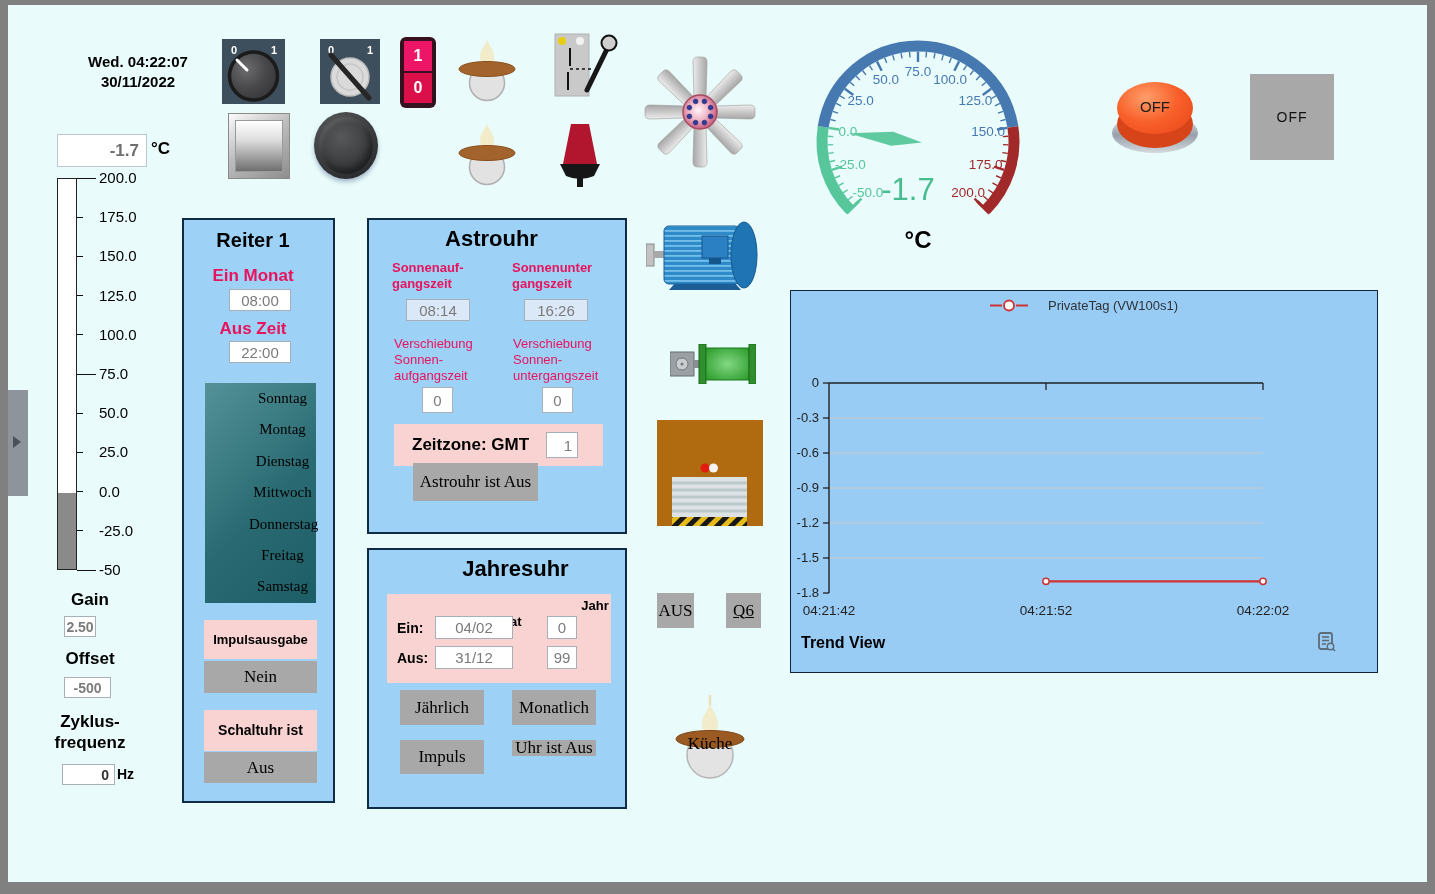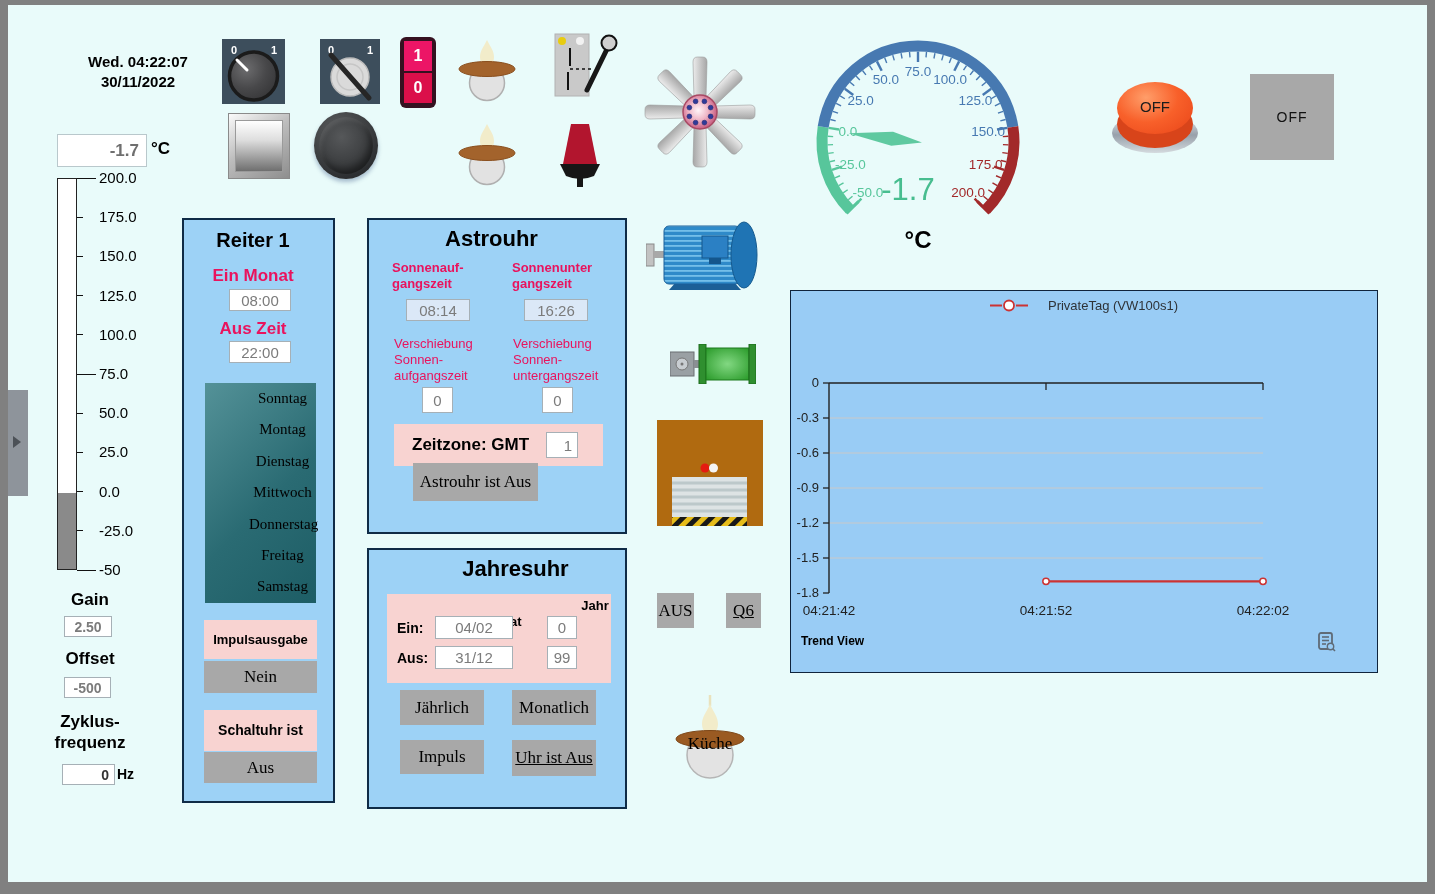--- a/index.html
+++ b/index.html
@@ -70,21 +70,21 @@
   .day { height:31.4px; line-height:31.4px; text-align:center; font-family:"Liberation Serif", serif; font-size:15px; color:#000;margin-left:44px; }
 
   
   .dev-btn { background:#a8a8a8; color:#000; font-family:"Liberation Serif", serif; font-size:17px; display:flex; align-items:center; justify-content:center; }
   .kueche-lbl { position:absolute; left:0; right:0; top:42px; text-align:center; font-family:"Liberation Serif", serif; font-size:17px; color:#000; }
 
   
   .trend { left:790px; top:290px; width:588px; height:383px; background:#99ccf5; border:1px solid #10243c; }
   .trend-legend { position:absolute; left:0; right:0; top:7px; display:flex; justify-content:center; align-items:center; gap:20px;
                   font-size:13px; color:#2e3338; }
-  .trend-title { position:absolute; left:10px; top:343px; font-size:12px; font-weight:bold; color:#000; }
+  .trend-title { position:absolute; left:10px; top:343px; font-size:16px; font-weight:bold; color:#000; }
   #trend-svg { position:absolute; inset:0; }
   .report-icon { position:absolute; left:524px; top:340px; }
 </style>
 </head>
 <body>
 
 <div class="abs clock">
   <div>Wed. 04:22:07</div>
   <div>30/11/2022</div>
 </div>
@@ -120,21 +120,21 @@
       <div class="bm-tick major" style="top: 391.5px;"></div>
       <div class="bm-label" style="top: 383px;">-50</div>
     </div>
 </div>
 
 <div class="abs side-tab">
   <div class="arr"></div>
 </div>
 
 <div class="abs fld-label" style="left:40px;top:590px;width:100px;">Gain</div>
-<div class="abs inp bold" style="left:64px;top:616px;width:48px;height:21px;">2.50</div>
+<div class="abs inp bold" style="left:64px;top:616px;width:32px;height:21px;">2.50</div>
 
 <div class="abs fld-label" style="left:40px;top:649px;width:100px;">Offset</div>
 <div class="abs inp bold" style="left:64px;top:677px;width:47px;height:21px;">-500</div>
 
 <div class="abs fld-label preline" style="left:30px;top:711px;width:120px;line-height:21px;">Zyklus-
 frequenz</div>
 <div class="abs inp bold right" style="left:62px;top:764px;width:53px;height:21px;color:#333;">0</div>
 <div class="abs hz">Hz</div>
 
 <svg class="abs rotary-a" width="63" height="65">
@@ -370,21 +370,21 @@
     <span class="abs" style="left:10px;top:26px;font-size:14px;font-weight:bold;">Ein:</span>
     <div class="abs inp" style="left:48px;top:22px;width:78px;height:23px;">04/02</div>
     <div class="abs inp" style="left:160px;top:22px;width:30px;height:23px;">0</div>
     <span class="abs" style="left:10px;top:56px;font-size:14px;font-weight:bold;">Aus:</span>
     <div class="abs inp" style="left:48px;top:52px;width:78px;height:23px;">31/12</div>
     <div class="abs inp" style="left:160px;top:52px;width:30px;height:23px;">99</div>
   </div>
   <div class="abs gray-btn" style="left:31px;top:140px;width:84px;height:35px;">Jährlich</div>
   <div class="abs gray-btn" style="left:143px;top:140px;width:84px;height:35px;">Monatlich</div>
   <div class="abs gray-btn" style="left:31px;top:190px;width:84px;height:34px;">Impuls</div>
-  <div class="abs gray-btn" style="left:143px;top:190px;width:84px;height:36px;text-decoration:underline;">Uhr ist Aus</div>
+  <div class="abs gray-btn" style="left:143px;top:190px;width:84px;height:16px;">Uhr ist Aus</div>
 </div>
 
 <svg class="abs" style="left:646px;top:220px;" width="116" height="74">
   <defs>
     <pattern id="mstr" width="116" height="5" patternUnits="userSpaceOnUse">
       <rect width="116" height="5" fill="#2f8ac9"></rect>
         <rect y="0" width="116" height="1.8" fill="#74bfe9"></rect>
     </pattern>
   </defs>
   <rect x="0" y="24" width="8" height="22" fill="#c2c2c2" stroke="#8a8a8a"></rect>

